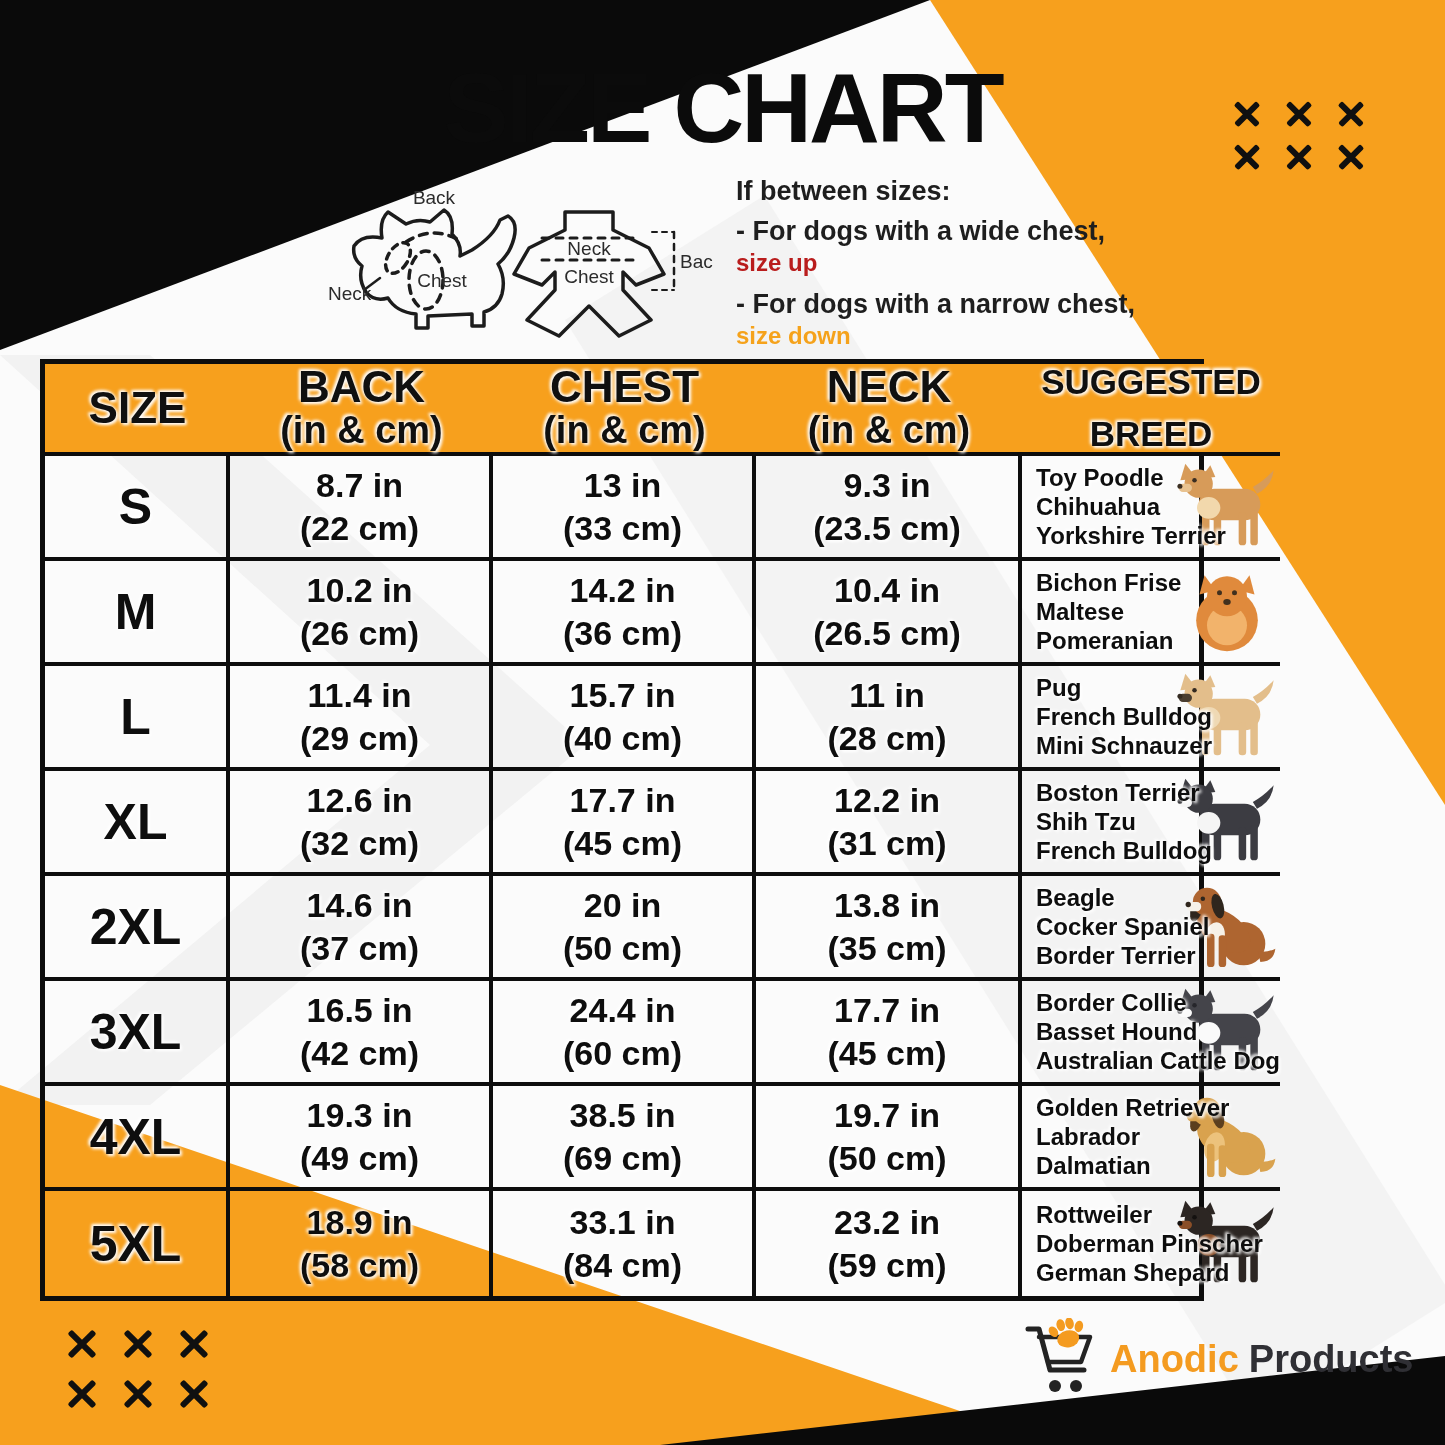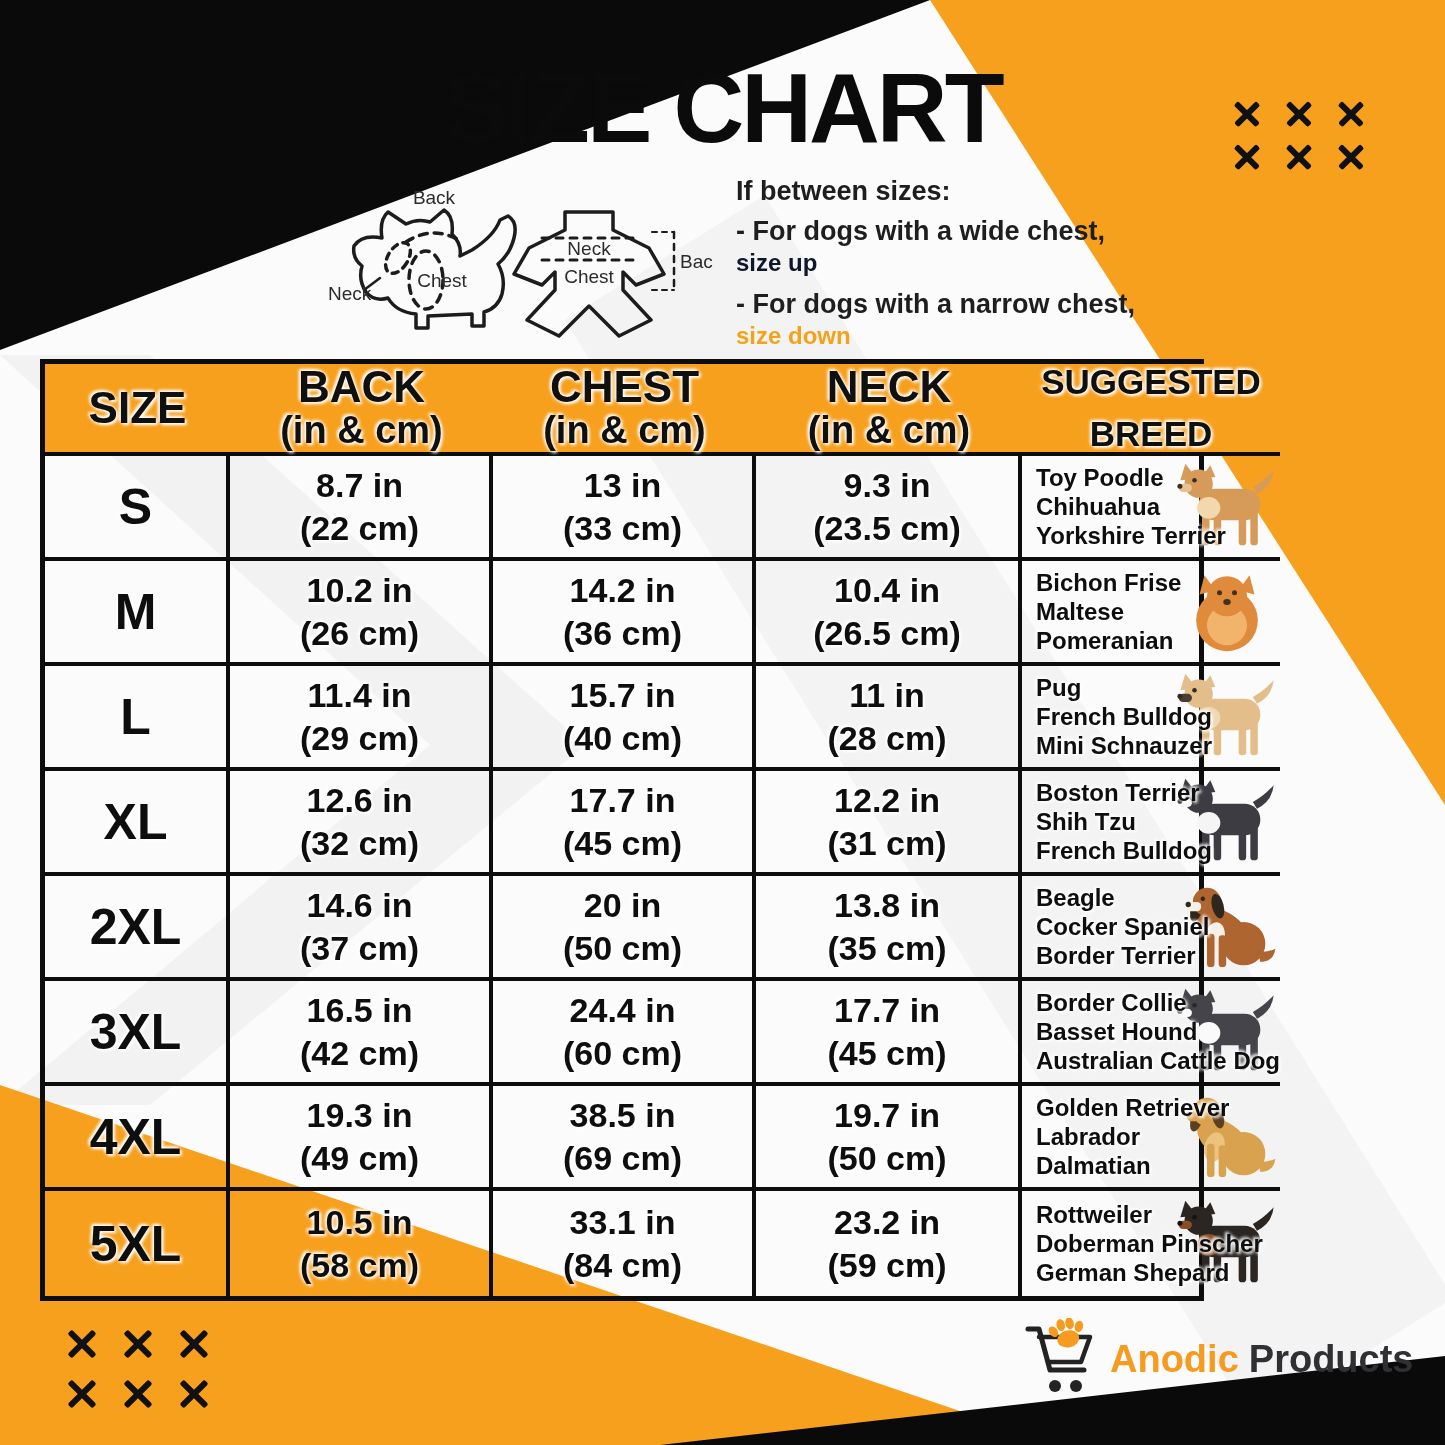--- a/index.html
+++ b/index.html
@@ -134,21 +134,21 @@
       <text x="6" y="114">Neck</text>
       <text x="267" y="69" text-anchor="middle">Neck</text>
       <text x="267" y="97" text-anchor="middle">Chest</text>
       <text x="358" y="82">Back</text>
     </g>
   </svg>
 
   <div class="instructions">
     <div class="instr-heading">If between sizes:</div>
     <div class="instr-line">- For dogs with a wide chest,</div>
-    <div class="instr-action" style="color: #0f172a;">size up</div>
+    <div class="instr-action" style="color: #b91c1c;">size up</div>
     <div class="instr-line">- For dogs with a narrow chest,</div>
     <div class="instr-action" style="color: rgb(245, 162, 27);">size down</div>
   </div>
 
   <div class="size-table">
     <div class="cell hdr" style="background: rgb(247, 160, 29);">
       <span class="h-main halo">SIZE</span>
 
     </div>
     <div class="cell hdr" style="background: rgb(247, 160, 29);">
@@ -613,21 +613,21 @@
         <circle cx="69" cy="29" r="3" fill="#5C3F1E"></circle>
         <ellipse cx="60" cy="40" rx="4.5" ry="3.5" fill="#5C3F1E"></ellipse>
       </g>
     </svg>
   </div>
 
   <div class="cell size-cell">
     <span class="halo">5XL</span>
   </div>
   <div class="cell num-cell">
-    <span class="halo">10.5 in</span>
+    <span class="halo">18.9 in</span>
     <span class="halo">(58 cm)</span>
   </div>
   <div class="cell num-cell">
     <span class="halo">33.1 in</span>
     <span class="halo">(84 cm)</span>
   </div>
   <div class="cell num-cell">
     <span class="halo">23.2 in</span>
     <span class="halo">(59 cm)</span>
   </div>

